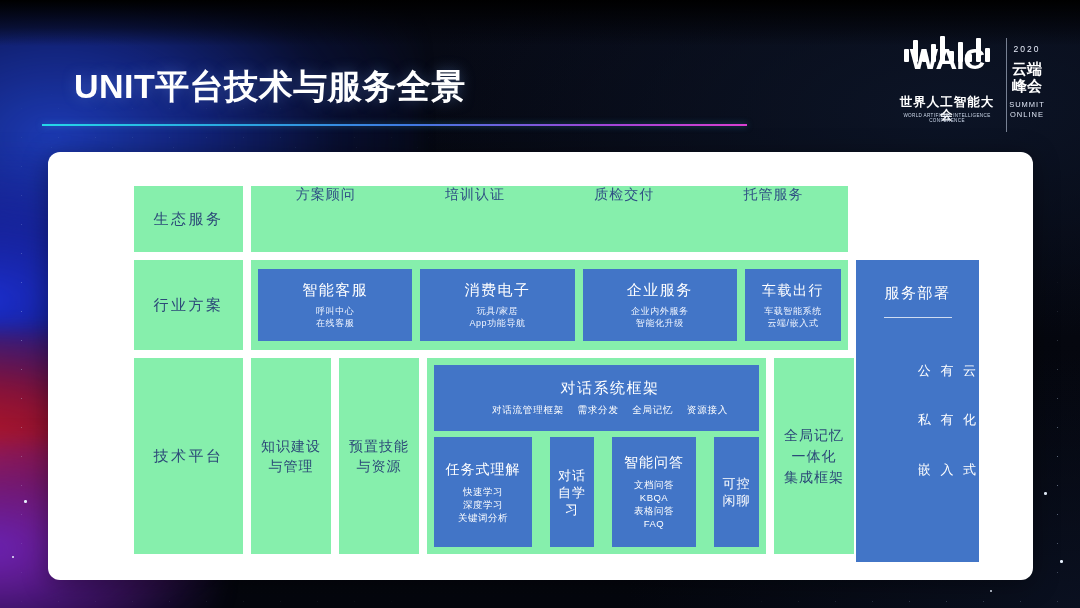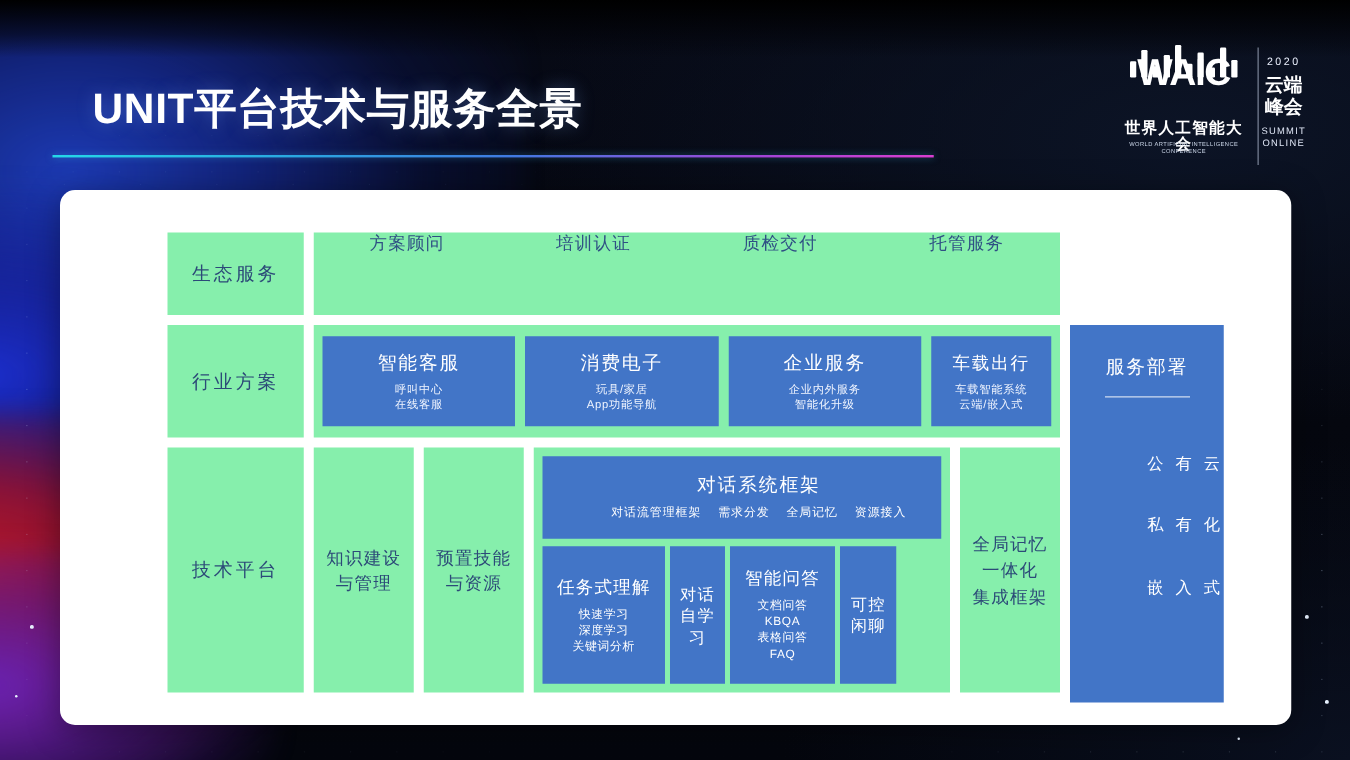--- a/index.html
+++ b/index.html
@@ -134,21 +134,21 @@
     text-align:center; color:#2c4a78; font-size:14px; line-height:20px; letter-spacing:1px;
   }
   #dialog-col { flex:1; display:flex; flex-direction:column; padding:7px; gap:6px; }
   #dialog-frame {
     height:66px; color:#fff; display:flex; flex-direction:column;
     align-items:center; justify-content:center;padding-left:27px;
   }
   #dialog-frame .df-title { font-size:15px; letter-spacing:1.5px; margin-bottom:6px; }
   #dialog-frame .df-sub { font-size:9.5px; letter-spacing:.8px; }
   #dialog-frame .df-sub span { margin:0 5px; }
-  #dialog-subrow { flex:1; display:flex; gap:4px; }
+  #dialog-subrow { flex:1; display:flex; gap:18px; }
   .dsub { color:#fff; display:flex; flex-direction:column; align-items:center;
           justify-content:center; text-align:center; padding:4px 2px; }
   .dsub-title { font-size:14px; letter-spacing:1px; }
   .dsub-body { font-size:9.5px; line-height:13px; letter-spacing:.5px; margin-top:6px; }
   .dsub-only { font-size:13px; line-height:17px; letter-spacing:1px; }
   #dsub-task { flex:0 0 98px; }
   #dsub-self { flex:0 0 44px; }
   #dsub-qa   { flex:0 0 84px; }
   #dsub-chat { flex:0 0 45px; }
   #voice-col {

